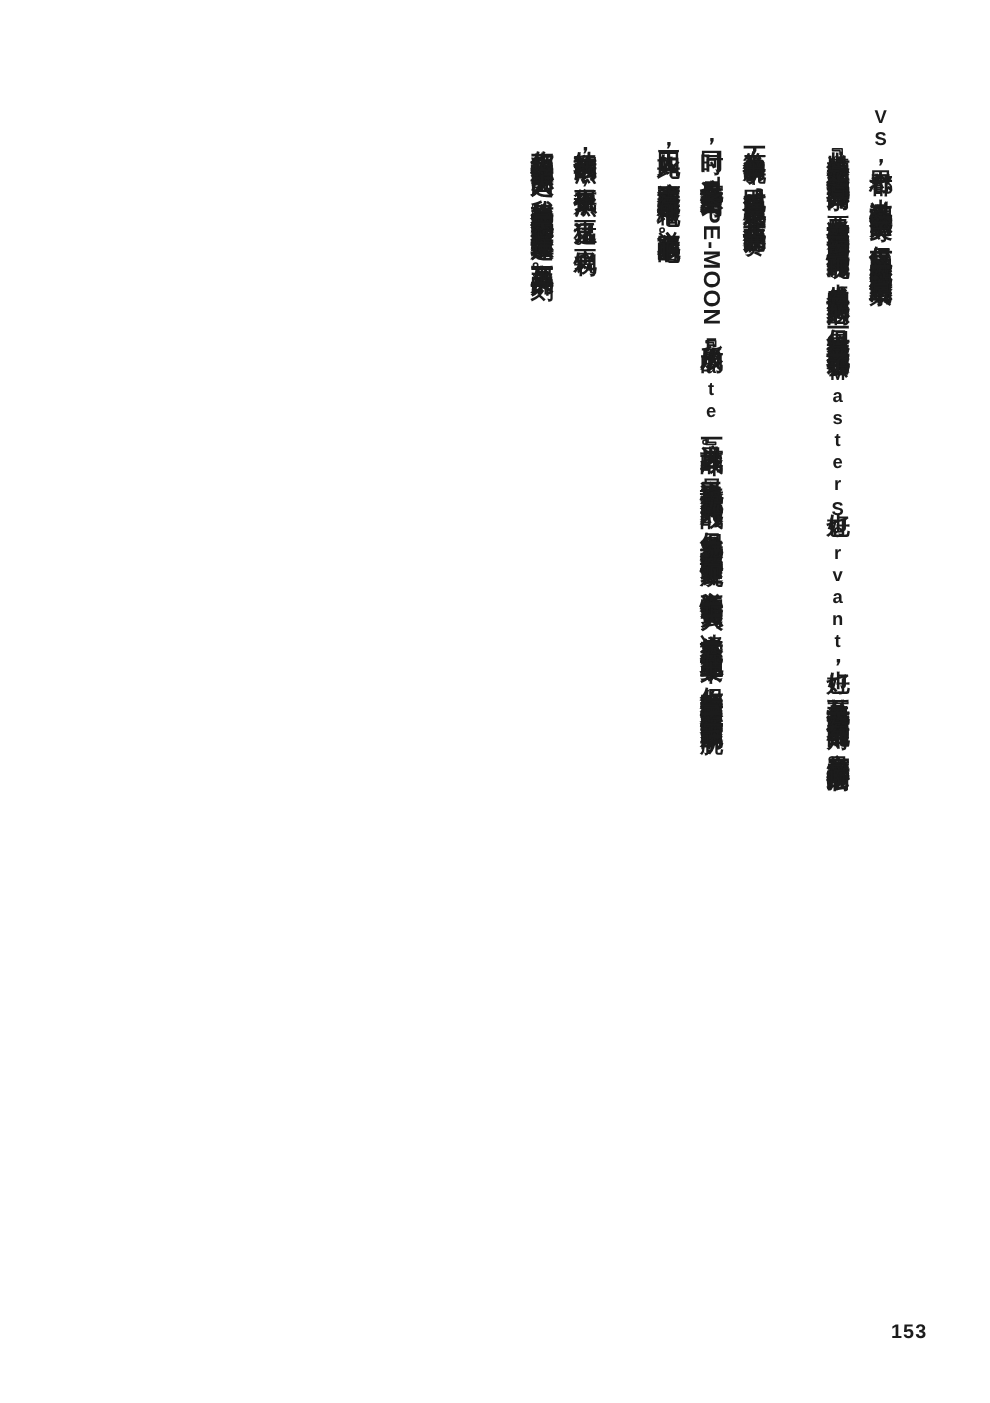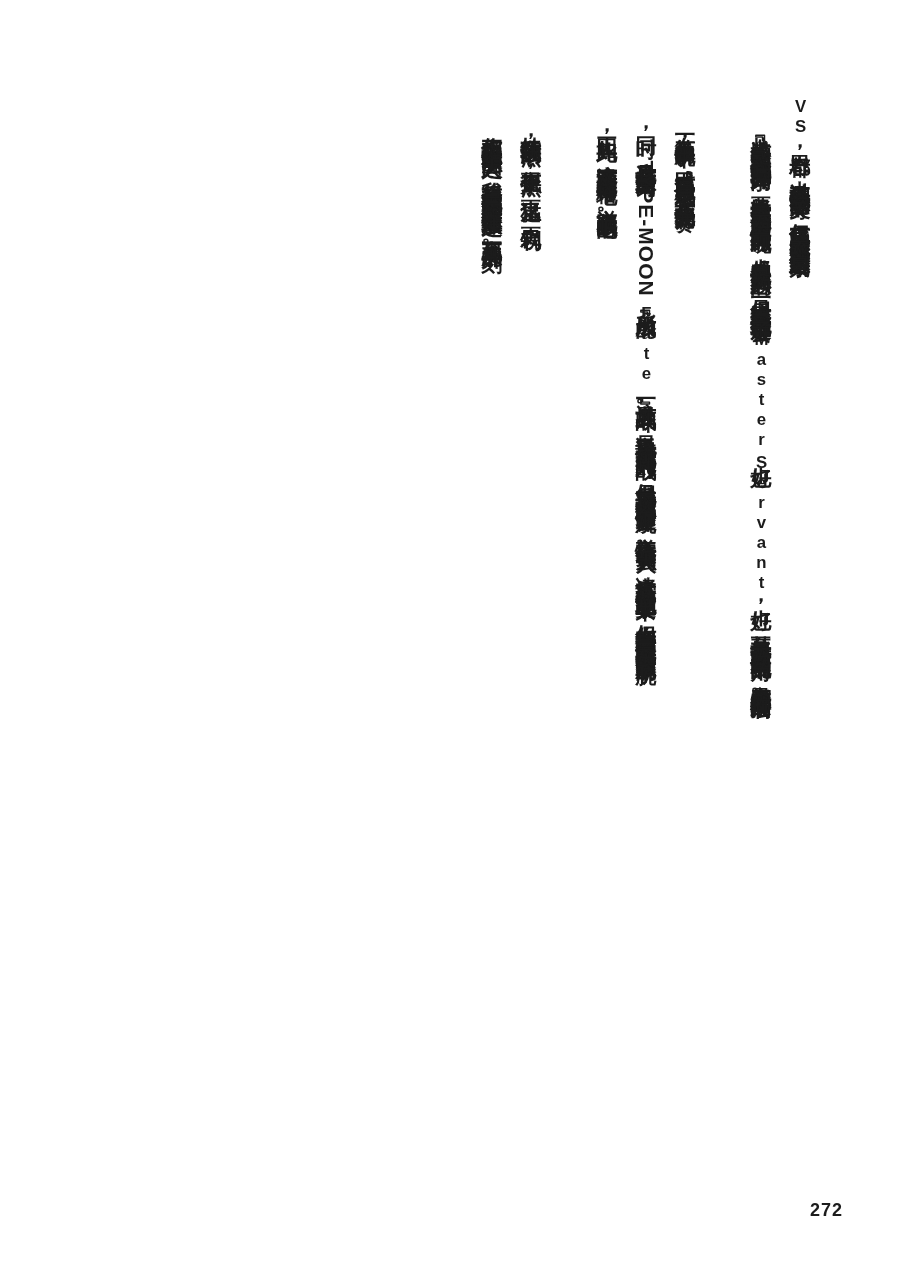--- a/index.html
+++ b/index.html
@@ -66,14 +66,14 @@
       <div class="group">
         <p class="indent">在第一卷的解说中，成田氏将漫画版说成是“我与森井先生的比赛”。</p>
         <p class="indent">同时，这也是与奈须蘑菇氏与<span class="lat-side">TYPE-MOON</span>所形成的『<span class="lat-up">Fate</span>』这一世界的战斗。虽说无论是任何文化都是与先人的对战，但是尤其是对于拥有众多热心读者的这个世界观，高觉悟会使作者更为强大。读者终究是不具备储备知识地享受其中，但作者却被要求拥有由骨子里把握这不断扩大的世界观的手腕。</p>
         <p class="indent">正因如此，这本漫画版才能每一格每一格地，充溢着紧张感的吧。</p>
       </div>
       <div class="group">
         <p class="indent">持续翻滚的狂热，变得更炽热，更迅猛，更锐利。</p>
         <p class="indent">作为稍稍接触这一故事的源由之人，我将会用我的双眼见证那二零零八年所做之梦继续加速，直至尽头的那一刻。</p>
       </div>
     </main>
-  <div class="page-number">272</div>
+  <div class="page-number">153</div>
 </div>
 
 </body></html>

